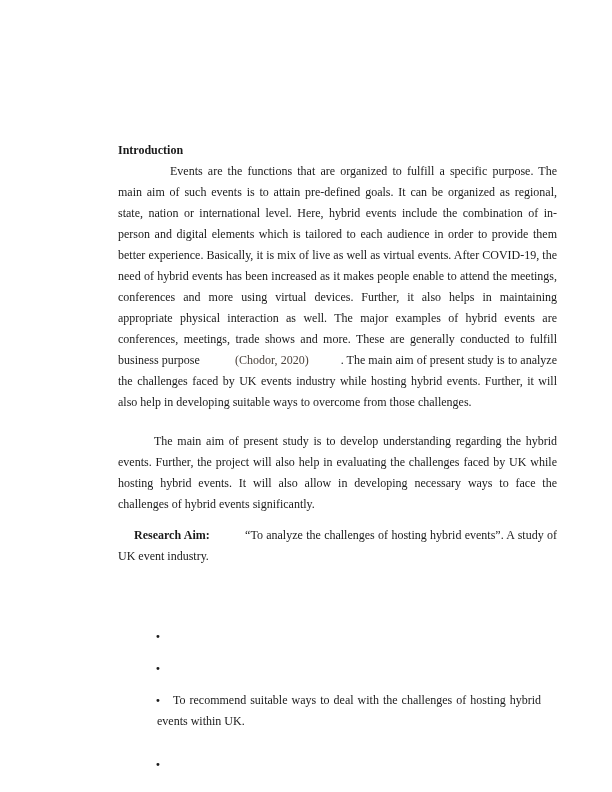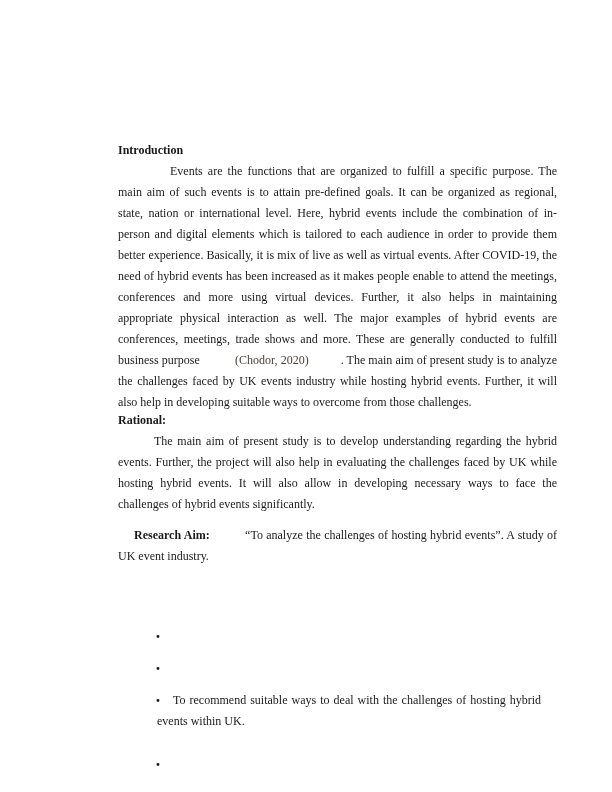--- a/index.html
+++ b/index.html
@@ -66,21 +66,20 @@
 </style>
 </head>
 <body>
 
 <div class="page">
 
   <div class="block heading" style="top:92px">Introduction</div>
 
   <div class="block para indent" style="top:113px"><span>Events are the functions that are organized to fulfill a specific purpose. The main aim of such events is to attain pre-defined goals. It can be organized as regional, state, nation or international level. Here, hybrid events include the combination of in-person and digital elements which is tailored to each audience in order to provide them better experience. Basically, it is mix of live as well as virtual events. After COVID-19, the need of hybrid events has been increased as it makes people enable to attend the meetings, conferences and more using virtual devices. Further, it also helps in maintaining appropriate physical interaction as well. The major examples of hybrid events are conferences, meetings, trade shows and more. These are generally conducted to fulfill business purpose </span><span class="citation">(Chodor, 2020)</span><span>. The main aim of present study is to analyze the challenges faced by UK events industry while hosting hybrid events. Further, it will also help in developing suitable ways to overcome from those challenges.</span></div>
 
-  <div class="block heading" style="top:362px">Rational:</div>
 
   <div class="block para" style="top:477px"><span class="bold-inline">Research Aim:</span><span> “To analyze the challenges of hosting hybrid events”. A study of UK event industry.</span></div>
 
   <div class="block para indent" style="top:383px">The main aim of present study is to develop understanding regarding the hybrid events. Further, the project will also help in evaluating the challenges faced by UK while hosting hybrid events. It will also allow in developing necessary ways to face the challenges of hybrid events significantly.</div>
 
 
   <ul class="block bullets" style="top:562px">
     <li><span class="bullet">•</span></li>
     <li><span class="bullet">•</span></li>
     <li><span class="bullet">•</span><span>To recommend suitable ways to deal with the challenges of hosting hybrid events within UK.</span></li>

